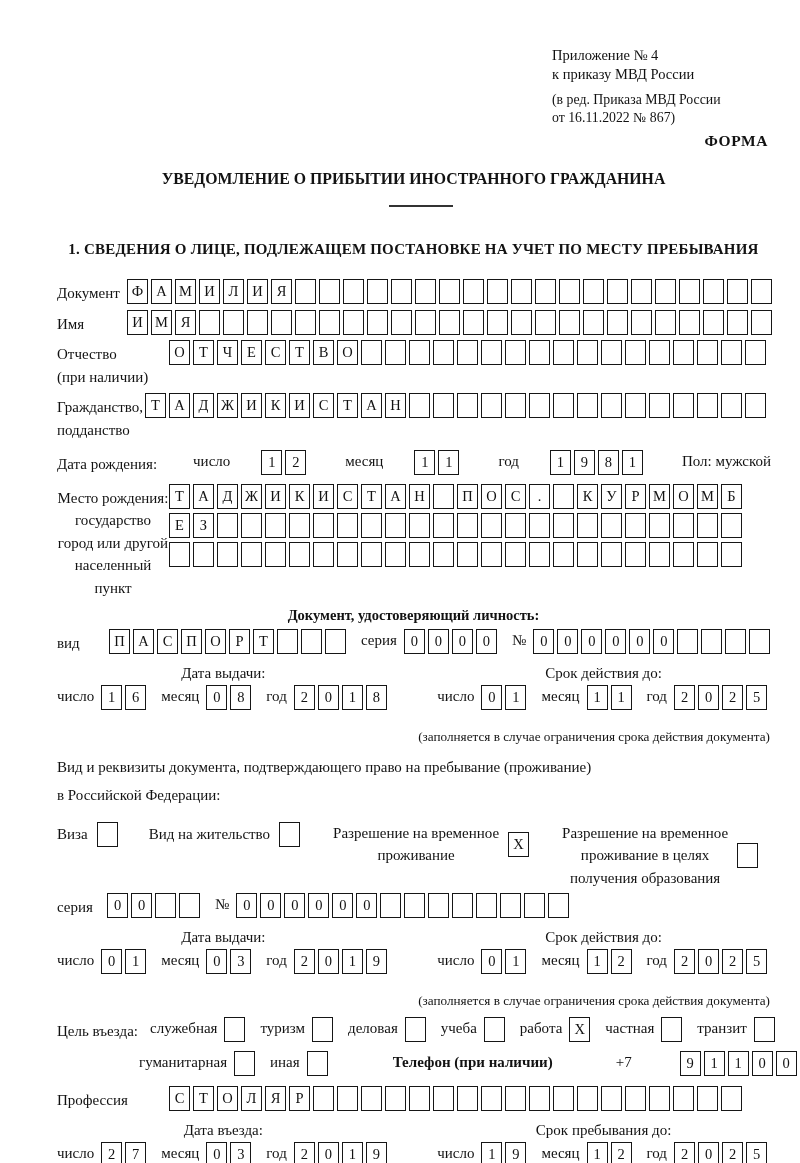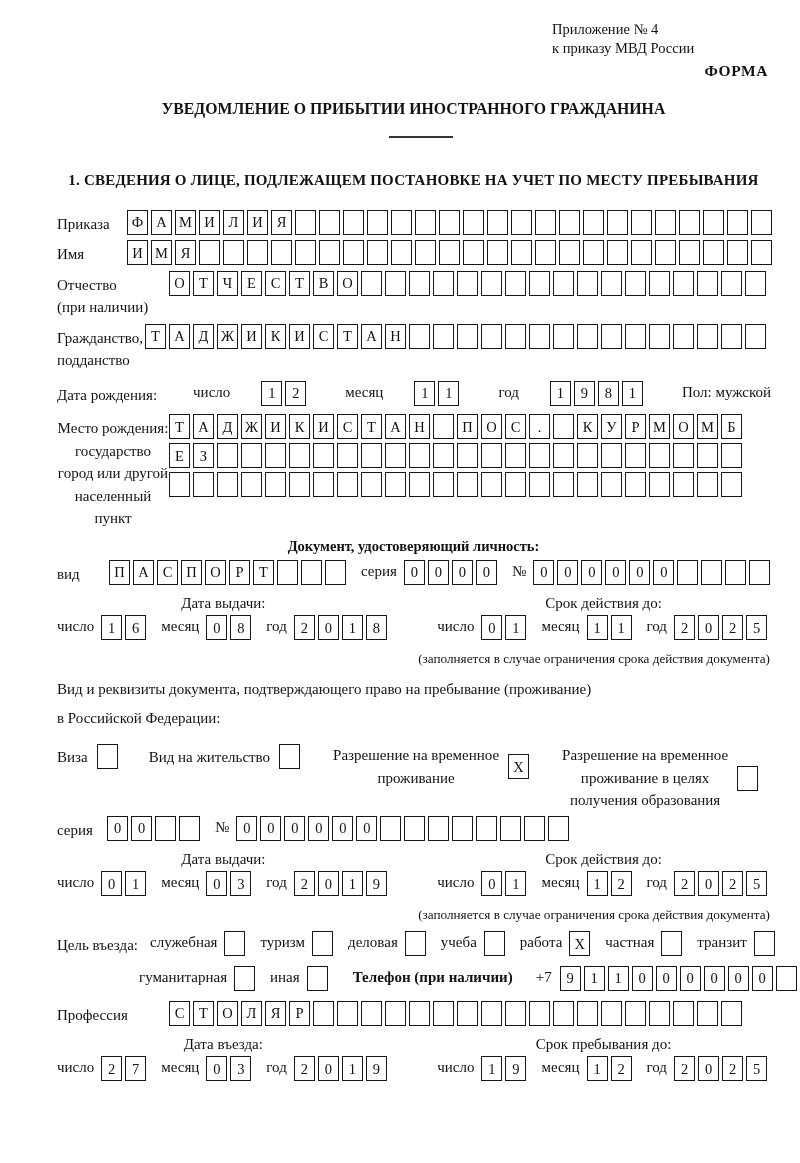--- a/index.html
+++ b/index.html
@@ -1,17 +1,17 @@
 <!DOCTYPE html>
 <html><head>
 <meta charset="utf-8">
 <style>
   html,body{margin:0;padding:0;background:#ffffff;}
   body{width:800px;height:1163px;overflow:hidden;font-family:"Liberation Serif",serif;color:#121212;}
-  .page{box-sizing:border-box;width:800px;height:1163px;padding:20px 30px 0 57px;}
+  .page{box-sizing:border-box;width:800px;height:1163px;padding:46px 30px 0 57px;}
 
   
   .hdr{margin-left:auto;width:218px;font-size:14.5px;line-height:1.32;}
   .hdr .line{white-space:nowrap;}
   .amend{margin-top:7px;font-size:13.8px;}
   .forma{text-align:right;font-weight:bold;font-size:15.5px;letter-spacing:.6px;margin:4px 2px 16px 0;}
 
   
   .title{text-align:center;font-weight:bold;font-size:15.8px;line-height:1.6;}
   .title .u{display:inline-block;width:64px;border-bottom:2.2px solid #333;margin-left:14px;transform:translateY(-2px);}
@@ -26,21 +26,21 @@
         display:inline-flex;align-items:center;justify-content:center;
         font-size:14.5px;line-height:1;flex:0 0 auto;background:#fff;}
   .cellcol .cells{margin-bottom:4px;}
   .lbl{font-size:15px;padding-top:3px;margin:0 7px 0 12px;white-space:nowrap;}
   .lbl.first{margin-left:0;}
 
   
   .two-col{display:flex;justify-content:space-between;margin-top:10px;}
   .dg-head{text-align:center;font-size:15px;margin-bottom:3px;}
   .dg-row{display:flex;align-items:flex-start;}
-  .note{font-size:13.2px;text-align:right;margin:11px 0 8px 0;}
+  .note{font-size:13.2px;text-align:right;margin:19px 0 8px 0;}
 
   
   .cbrow{display:flex;align-items:flex-start;margin:12px 0 4px;}
   .opt{display:flex;align-items:center;margin-right:16px;}
   .opt:last-child{margin-right:0;}
   .ml{font-size:15px;line-height:1.5;text-align:center;margin-right:9px;}
   .optrow{display:flex;align-items:flex-start;flex-wrap:nowrap;}
   .optrow .opt-label{font-size:15px;padding-top:3px;margin:0 7px 0 12px;white-space:nowrap;}
   .pfx{font-size:15px;padding-top:3px;margin:0 8px 0 16px;}
   .indent70{margin-left:70px;}
@@ -50,34 +50,38 @@
 </head>
 <body>
 
 <div class="page">
 
   <div class="hdr">
     <div>
         <div class="line">Приложение № 4</div>
         <div class="line">к приказу МВД России</div>
       </div>
+    <div class="amend">
+        <div class="line">(в ред. Приказа МВД России</div>
+        <div class="line">от 16.11.2022 № 867)</div>
+      </div>
   </div>
   <div class="forma">ФОРМА</div>
 
   <div class="title">
     <div>УВЕДОМЛЕНИЕ О ПРИБЫТИИ ИНОСТРАННОГО ГРАЖДАНИНА</div>
     <div>
       <span class="u"></span>
     </div>
   </div>
 
   <div class="sec-head">1. СВЕДЕНИЯ О ЛИЦЕ, ПОДЛЕЖАЩЕМ ПОСТАНОВКЕ НА УЧЕТ ПО МЕСТУ ПРЕБЫВАНИЯ</div>
 
   <div class="row">
-    <span class="flabel w70">Приказа</span>
+    <span class="flabel w70">Документ</span>
     <span class="cells">
         <span class="cell">Ф</span>
         <span class="cell">А</span>
         <span class="cell">М</span>
         <span class="cell">И</span>
         <span class="cell">Л</span>
         <span class="cell">И</span>
         <span class="cell">Я</span>
         <span class="cell"></span>
         <span class="cell"></span>
@@ -533,21 +537,21 @@
         <span class="opt-label">учеба</span>
         <span class="cell"></span>
         <span class="opt-label">работа</span>
         <span class="cell">X</span>
         <span class="opt-label">частная</span>
         <span class="cell"></span>
         <span class="opt-label">транзит</span>
         <span class="cell"></span>
       </span>
   </div>
-  <div class="optrow indent70" style="margin-top:9px;">
+  <div class="optrow indent70" style="margin-top:9px;gap:40px;">
     <span class="optrow">
         <span class="opt-label">гуманитарная</span>
         <span class="cell"></span>
         <span class="opt-label">иная</span>
         <span class="cell"></span>
       </span>
     <span class="lbl" style="margin-left:22px;font-weight:bold;">Телефон (при наличии)</span>
     <span class="pfx">+7</span>
     <span class="cells">
         <span class="cell">9</span>

